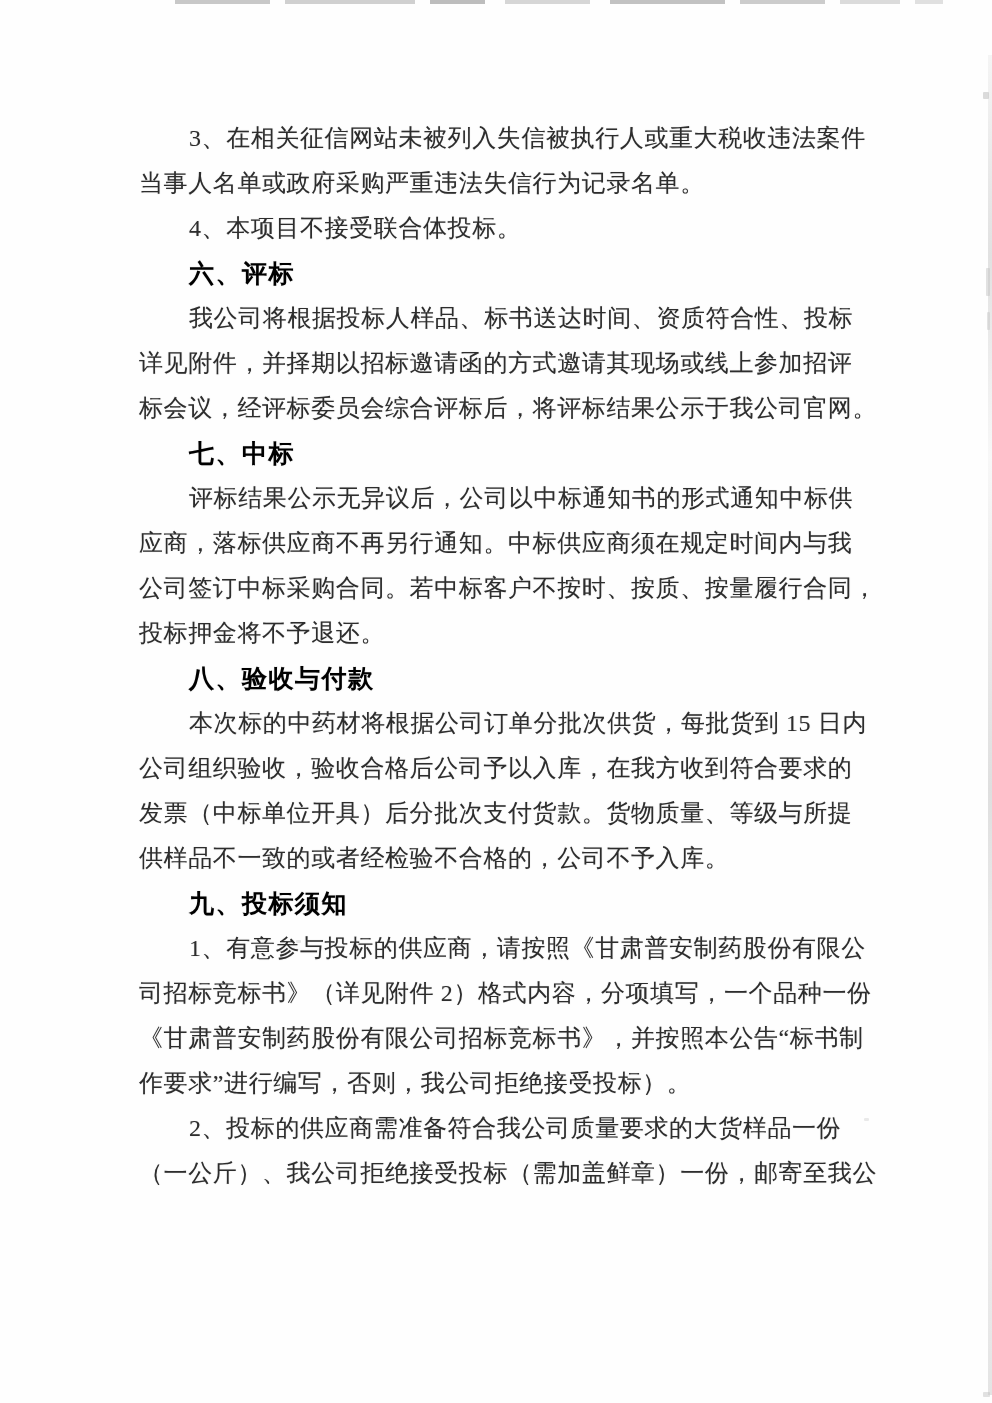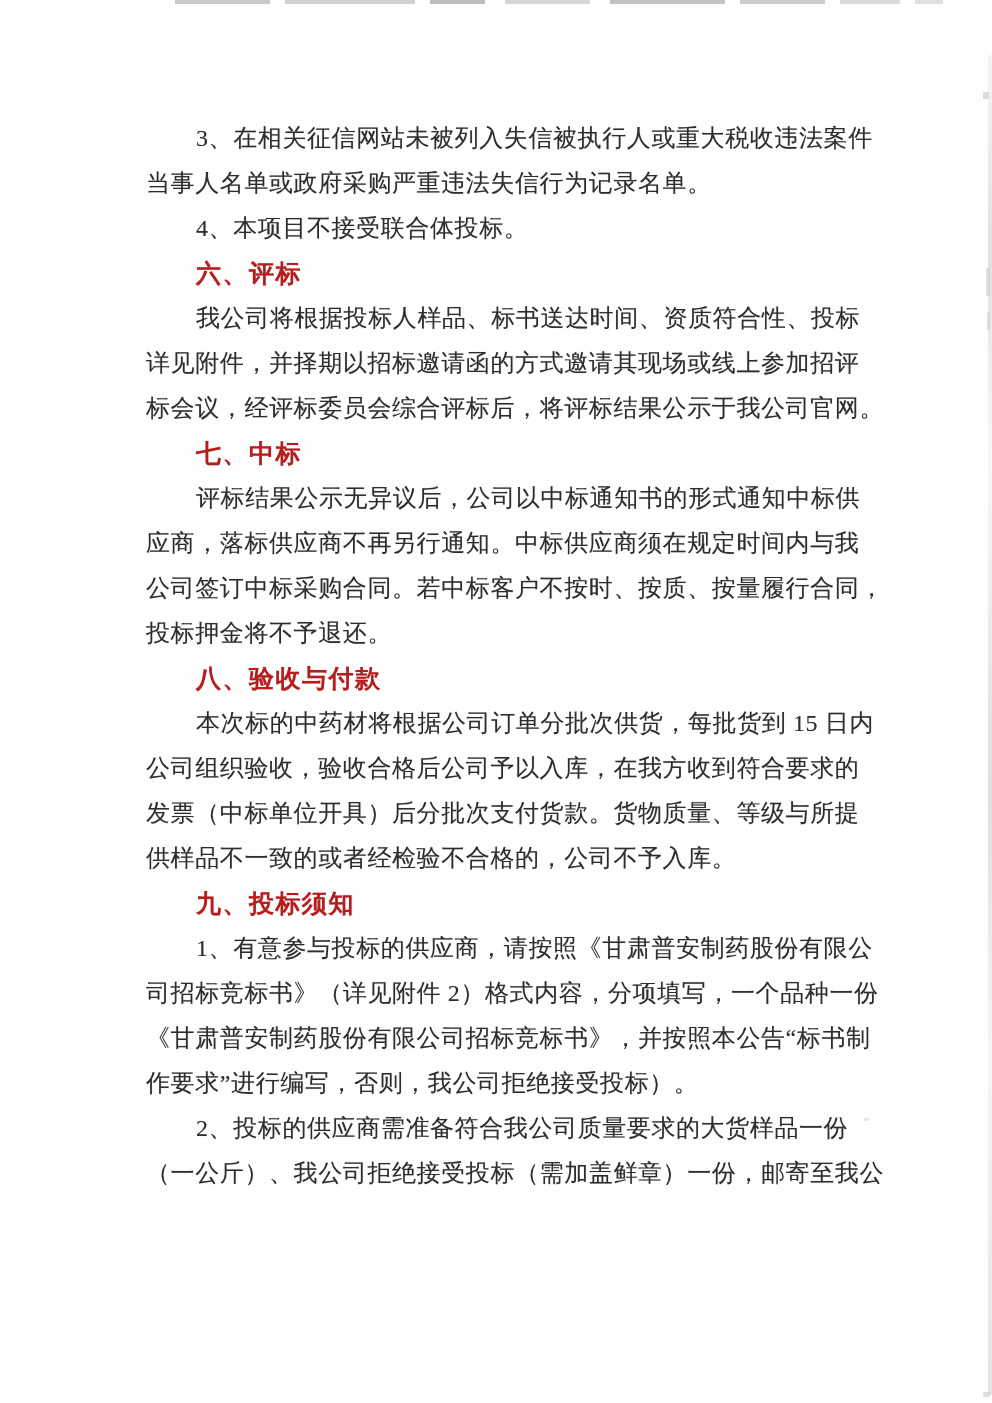--- a/index.html
+++ b/index.html
@@ -6,40 +6,40 @@
   .page {
     position: relative;
     width: 992px;
     height: 1403px;
     background: #fefefe;
     overflow: hidden;
     font-family: "Liberation Serif", serif;
   }
   .doc {
     position: absolute;
-    left: 146px;
+    left: 139px;
     top: 116px;
     width: 720px;
     color: #2d2d2d;
   }
   .line {
     height: 45px;
     line-height: 45px;
     font-size: 24px;
     letter-spacing: 0.6px;
     white-space: nowrap;
     text-shadow: 0 0 1px rgba(80,80,80,0.35);
   }
   .line.indent { padding-left: 50px; }
   .line.heading {
     font-family: "Liberation Sans", sans-serif;
     font-weight: bold;
     font-size: 25px;
     letter-spacing: 1.5px;
-    color: #b91c1c;
+    color: #000000;
   }
   
   .artifact { position: absolute; }
   .top-dash { top: 0; height: 4px; background: #9a9a9a; opacity: .55; }
   .edge-strip {
     right: 0; top: 55px; width: 4px; height: 1340px;
     background: linear-gradient(180deg,
       rgba(160,160,160,.10) 0%,
       rgba(150,150,150,.28) 15%,
       rgba(170,170,170,.08) 30%,

